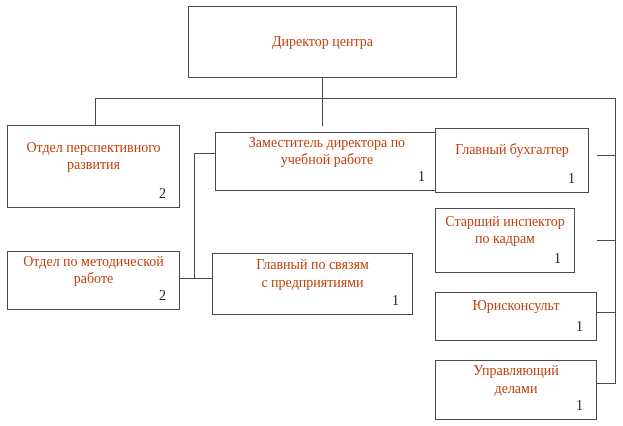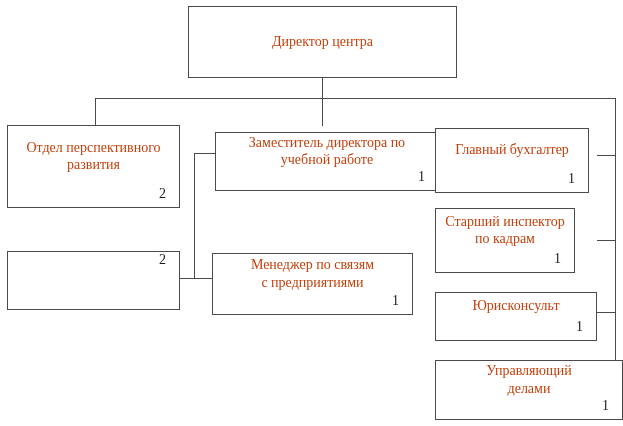--- a/index.html
+++ b/index.html
@@ -93,33 +93,35 @@
     <div class="box-count">1</div>
   </div>
 
   <div class="box" style="left:435px; top:208px; width:140px; height:65px;">
     <div class="box-title">Старший инспектор
 по кадрам</div>
     <div class="box-count">1</div>
   </div>
 
   <div class="box" style="left:7px; top:251px; width:173px; height:59px;">
+    <div class="box-title">Отдел по методической
+работе</div>
     <div class="box-count">2</div>
   </div>
 
   <div class="box" style="left:212px; top:253px; width:201px; height:62px;">
-    <div class="box-title">Менеджер по связям
+    <div class="box-title">Главный по связям
 с предприятиями</div>
     <div class="box-count">1</div>
   </div>
 
   <div class="box" style="left:435px; top:292px; width:162px; height:49px;">
     <div class="box-title">Юрисконсульт</div>
     <div class="box-count">1</div>
   </div>
 
-  <div class="box" style="left:435px; top:360px; width:188px; height:60px;">
+  <div class="box" style="left:435px; top:360px; width:162px; height:60px;">
     <div class="box-title">Управляющий
 делами</div>
     <div class="box-count">1</div>
   </div>
 
 </div>
 
 </body></html>

